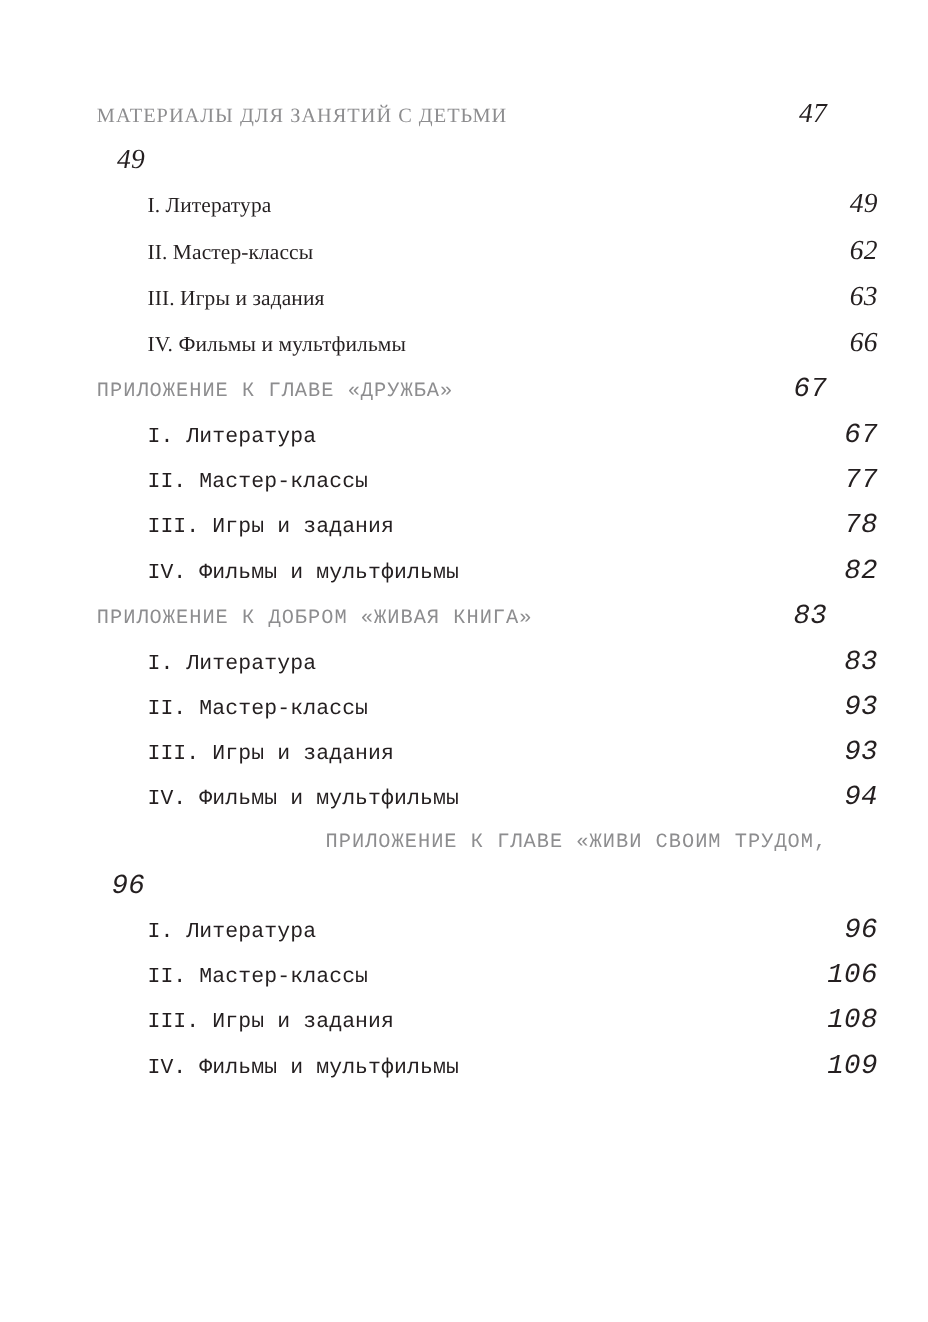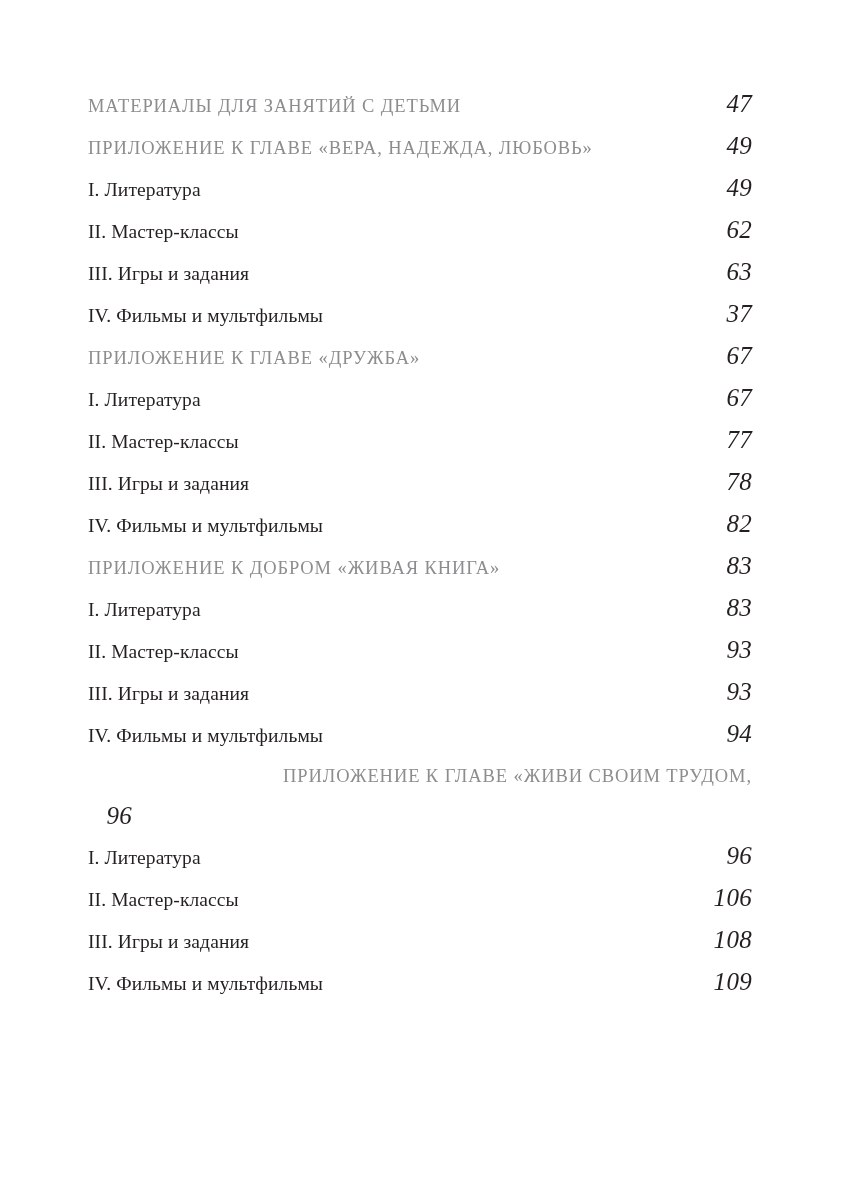--- a/index.html
+++ b/index.html
@@ -53,36 +53,37 @@
     text-align: right;
   }
 
   
   .sub-item {
     font-size: 19.5px;
     line-height: 40px;
     color: #241f20;
     letter-spacing: 0.1px;
     white-space: nowrap;
+    margin-left: 46px;
   }
 
   
   .pagenum {
     font-style: italic;
     font-size: 25px;
     color: #241f20;
     text-align: right;
     min-width: 44px;
     flex: 0 0 auto;
     letter-spacing: 0.3px;
   }
 
   
   .gap-top-lg { margin-top: 28px; }   
-  .gap-top-md { margin-top: 11px; }
+  .gap-top-md { margin-top: 11px; font-family: Liberation Mono, monospace; }
 
   .group { margin-top: 0; }
 
   
   .folio {
     position: absolute;
     left: 88px;
     top: 1104px;
     font-size: 15px;
     color: #9a9a9c;
@@ -98,38 +99,37 @@
   <div class="toc">
 
     <div class="row section-head">
       <span class="label">МАТЕРИАЛЫ ДЛЯ ЗАНЯТИЙ С ДЕТЬМИ</span>
       <span class="pagenum">47</span>
     </div>
 
 
     <div class="group gap-top-lg">
       <div class="row section-head">
-        <span class="label">ПРИЛОЖЕНИЕ К ГЛАВЕ «ВЕРА, НАДЕЖДА, ЛЮБОВЬ»</span>
         <span class="pagenum">49</span>
       </div>
       <div class="row sub-item">
         <span>I. Литература</span>
         <span class="pagenum">49</span>
       </div>
       <div class="row sub-item">
         <span>II. Мастер-классы</span>
         <span class="pagenum">62</span>
       </div>
       <div class="row sub-item">
         <span>III. Игры и задания</span>
         <span class="pagenum">63</span>
       </div>
       <div class="row sub-item">
         <span>IV. Фильмы и мультфильмы</span>
-        <span class="pagenum">37</span>
+        <span class="pagenum">66</span>
       </div>
     </div>
 
     <div class="group gap-top-md">
       <div class="row section-head">
         <span class="label">ПРИЛОЖЕНИЕ К ГЛАВЕ «ДРУЖБА»</span>
         <span class="pagenum">67</span>
       </div>
       <div class="row sub-item">
         <span>I. Литература</span>

